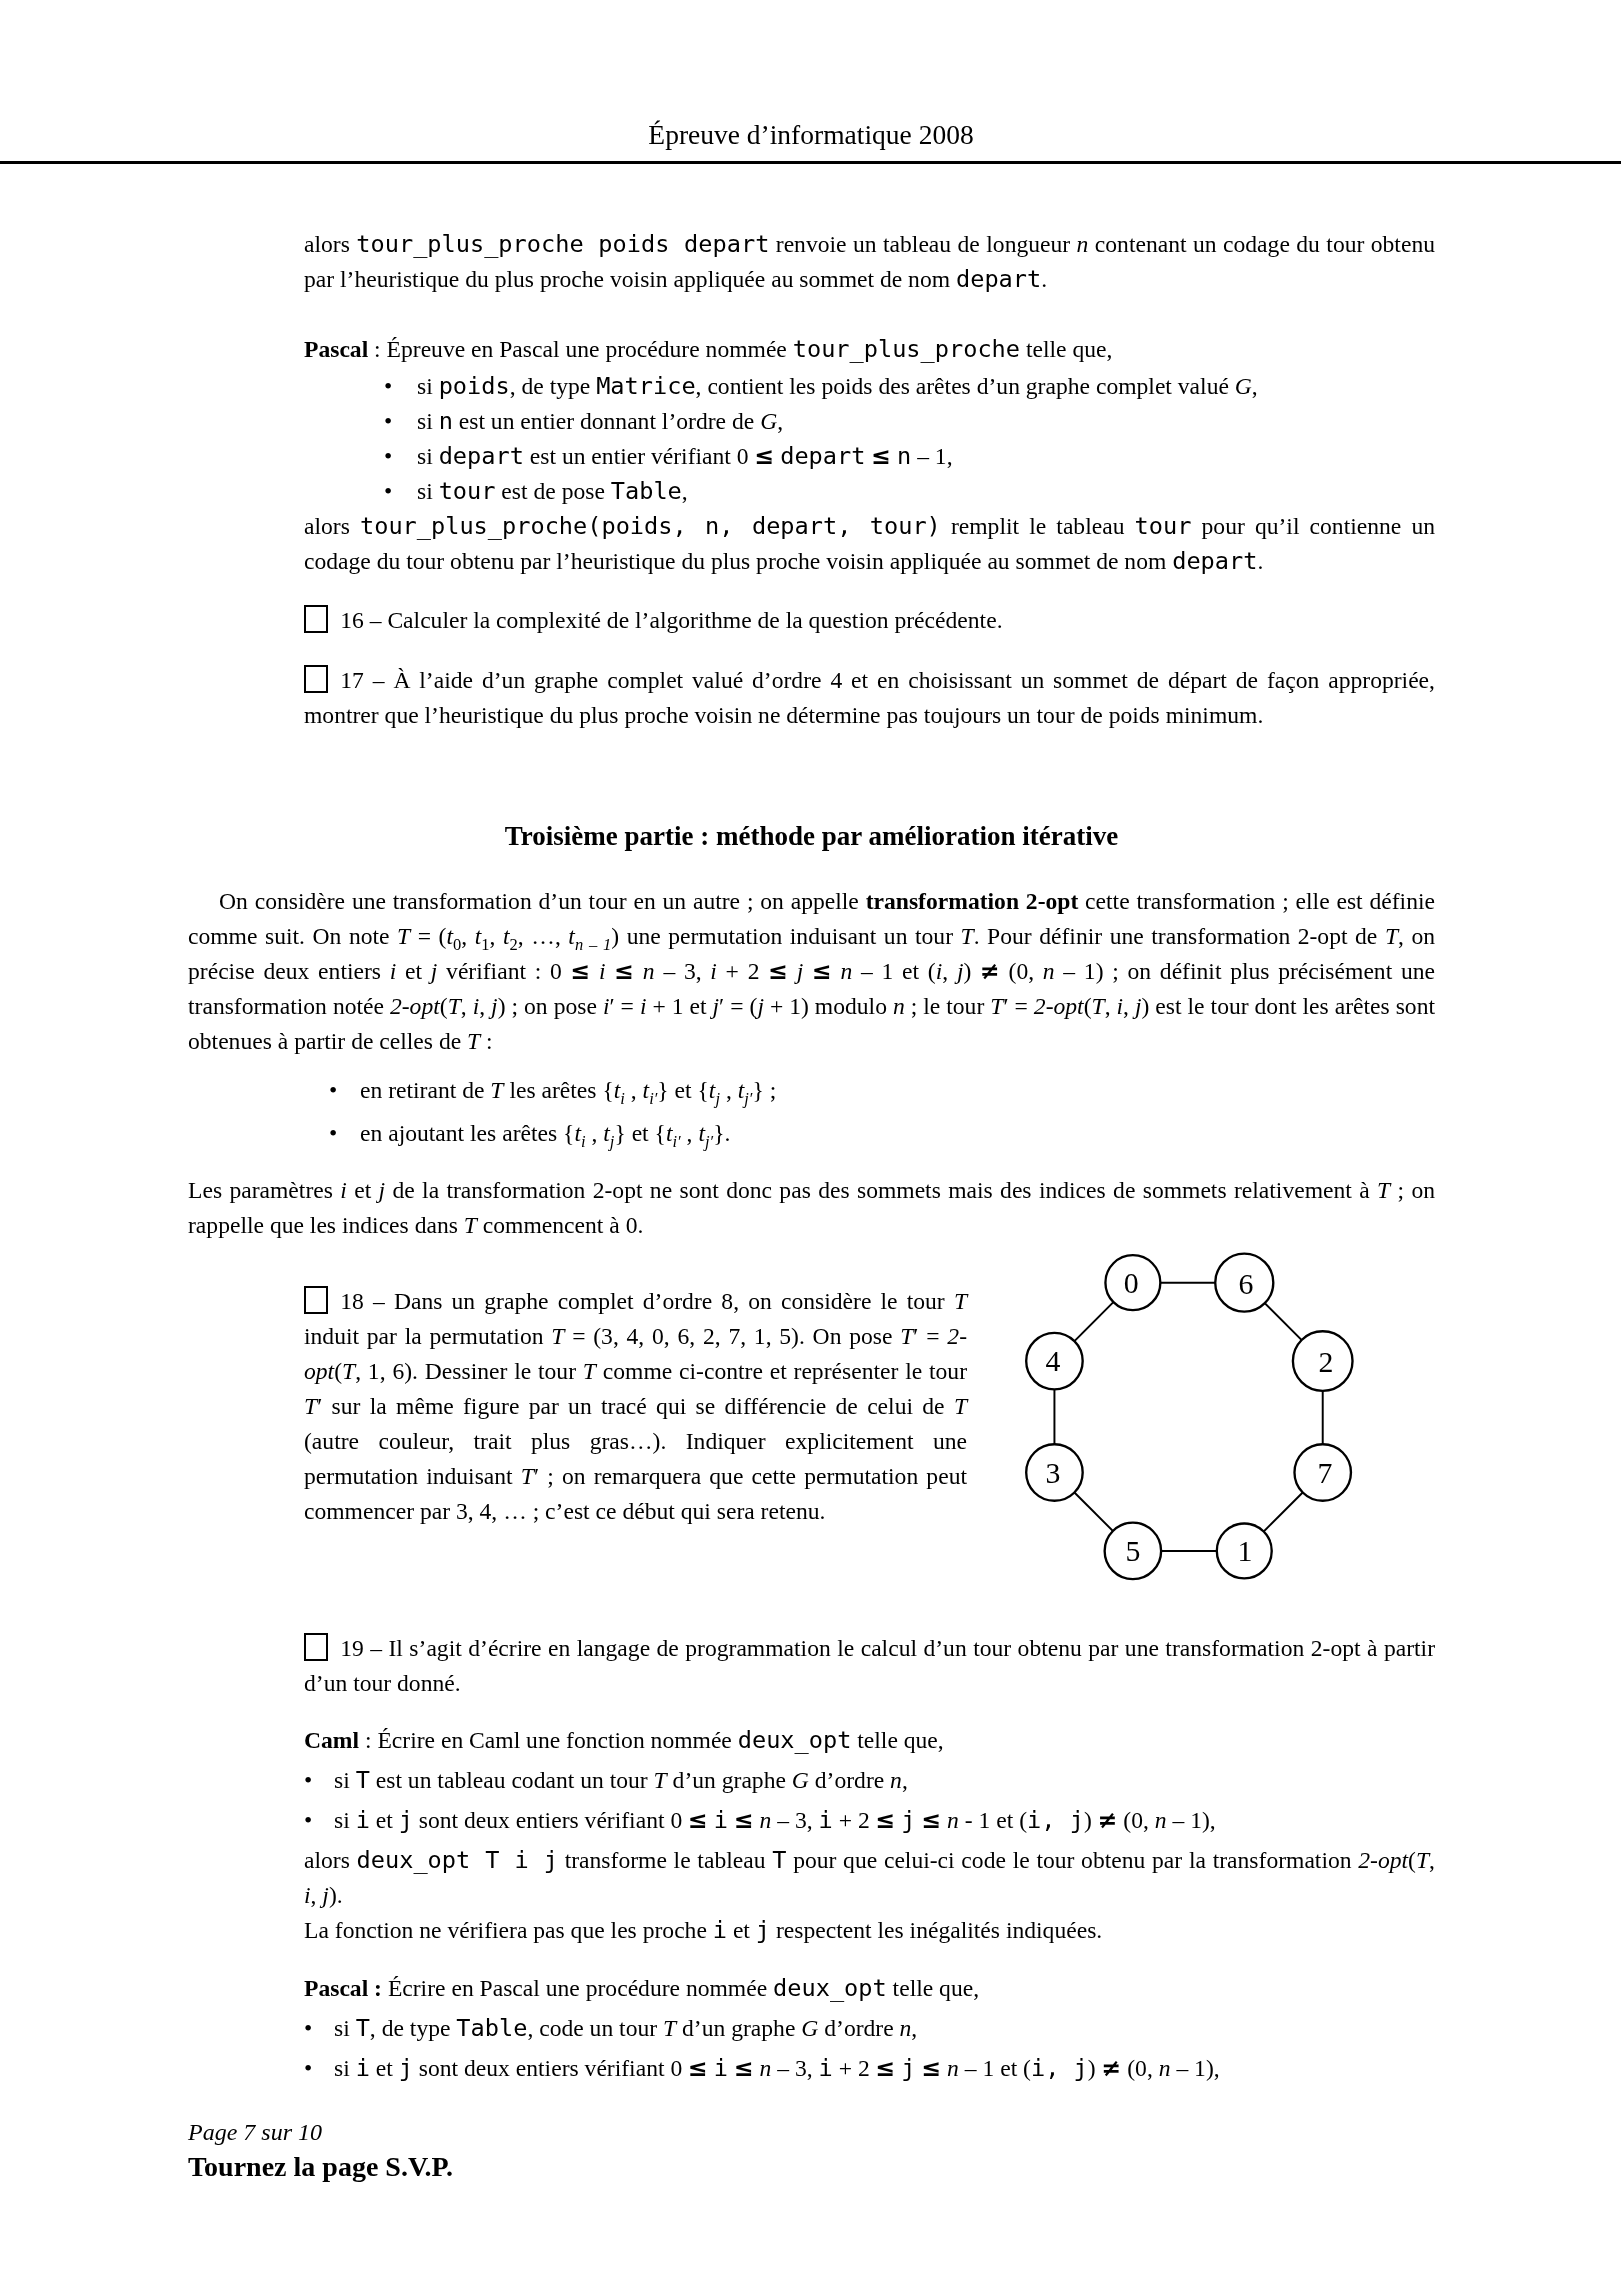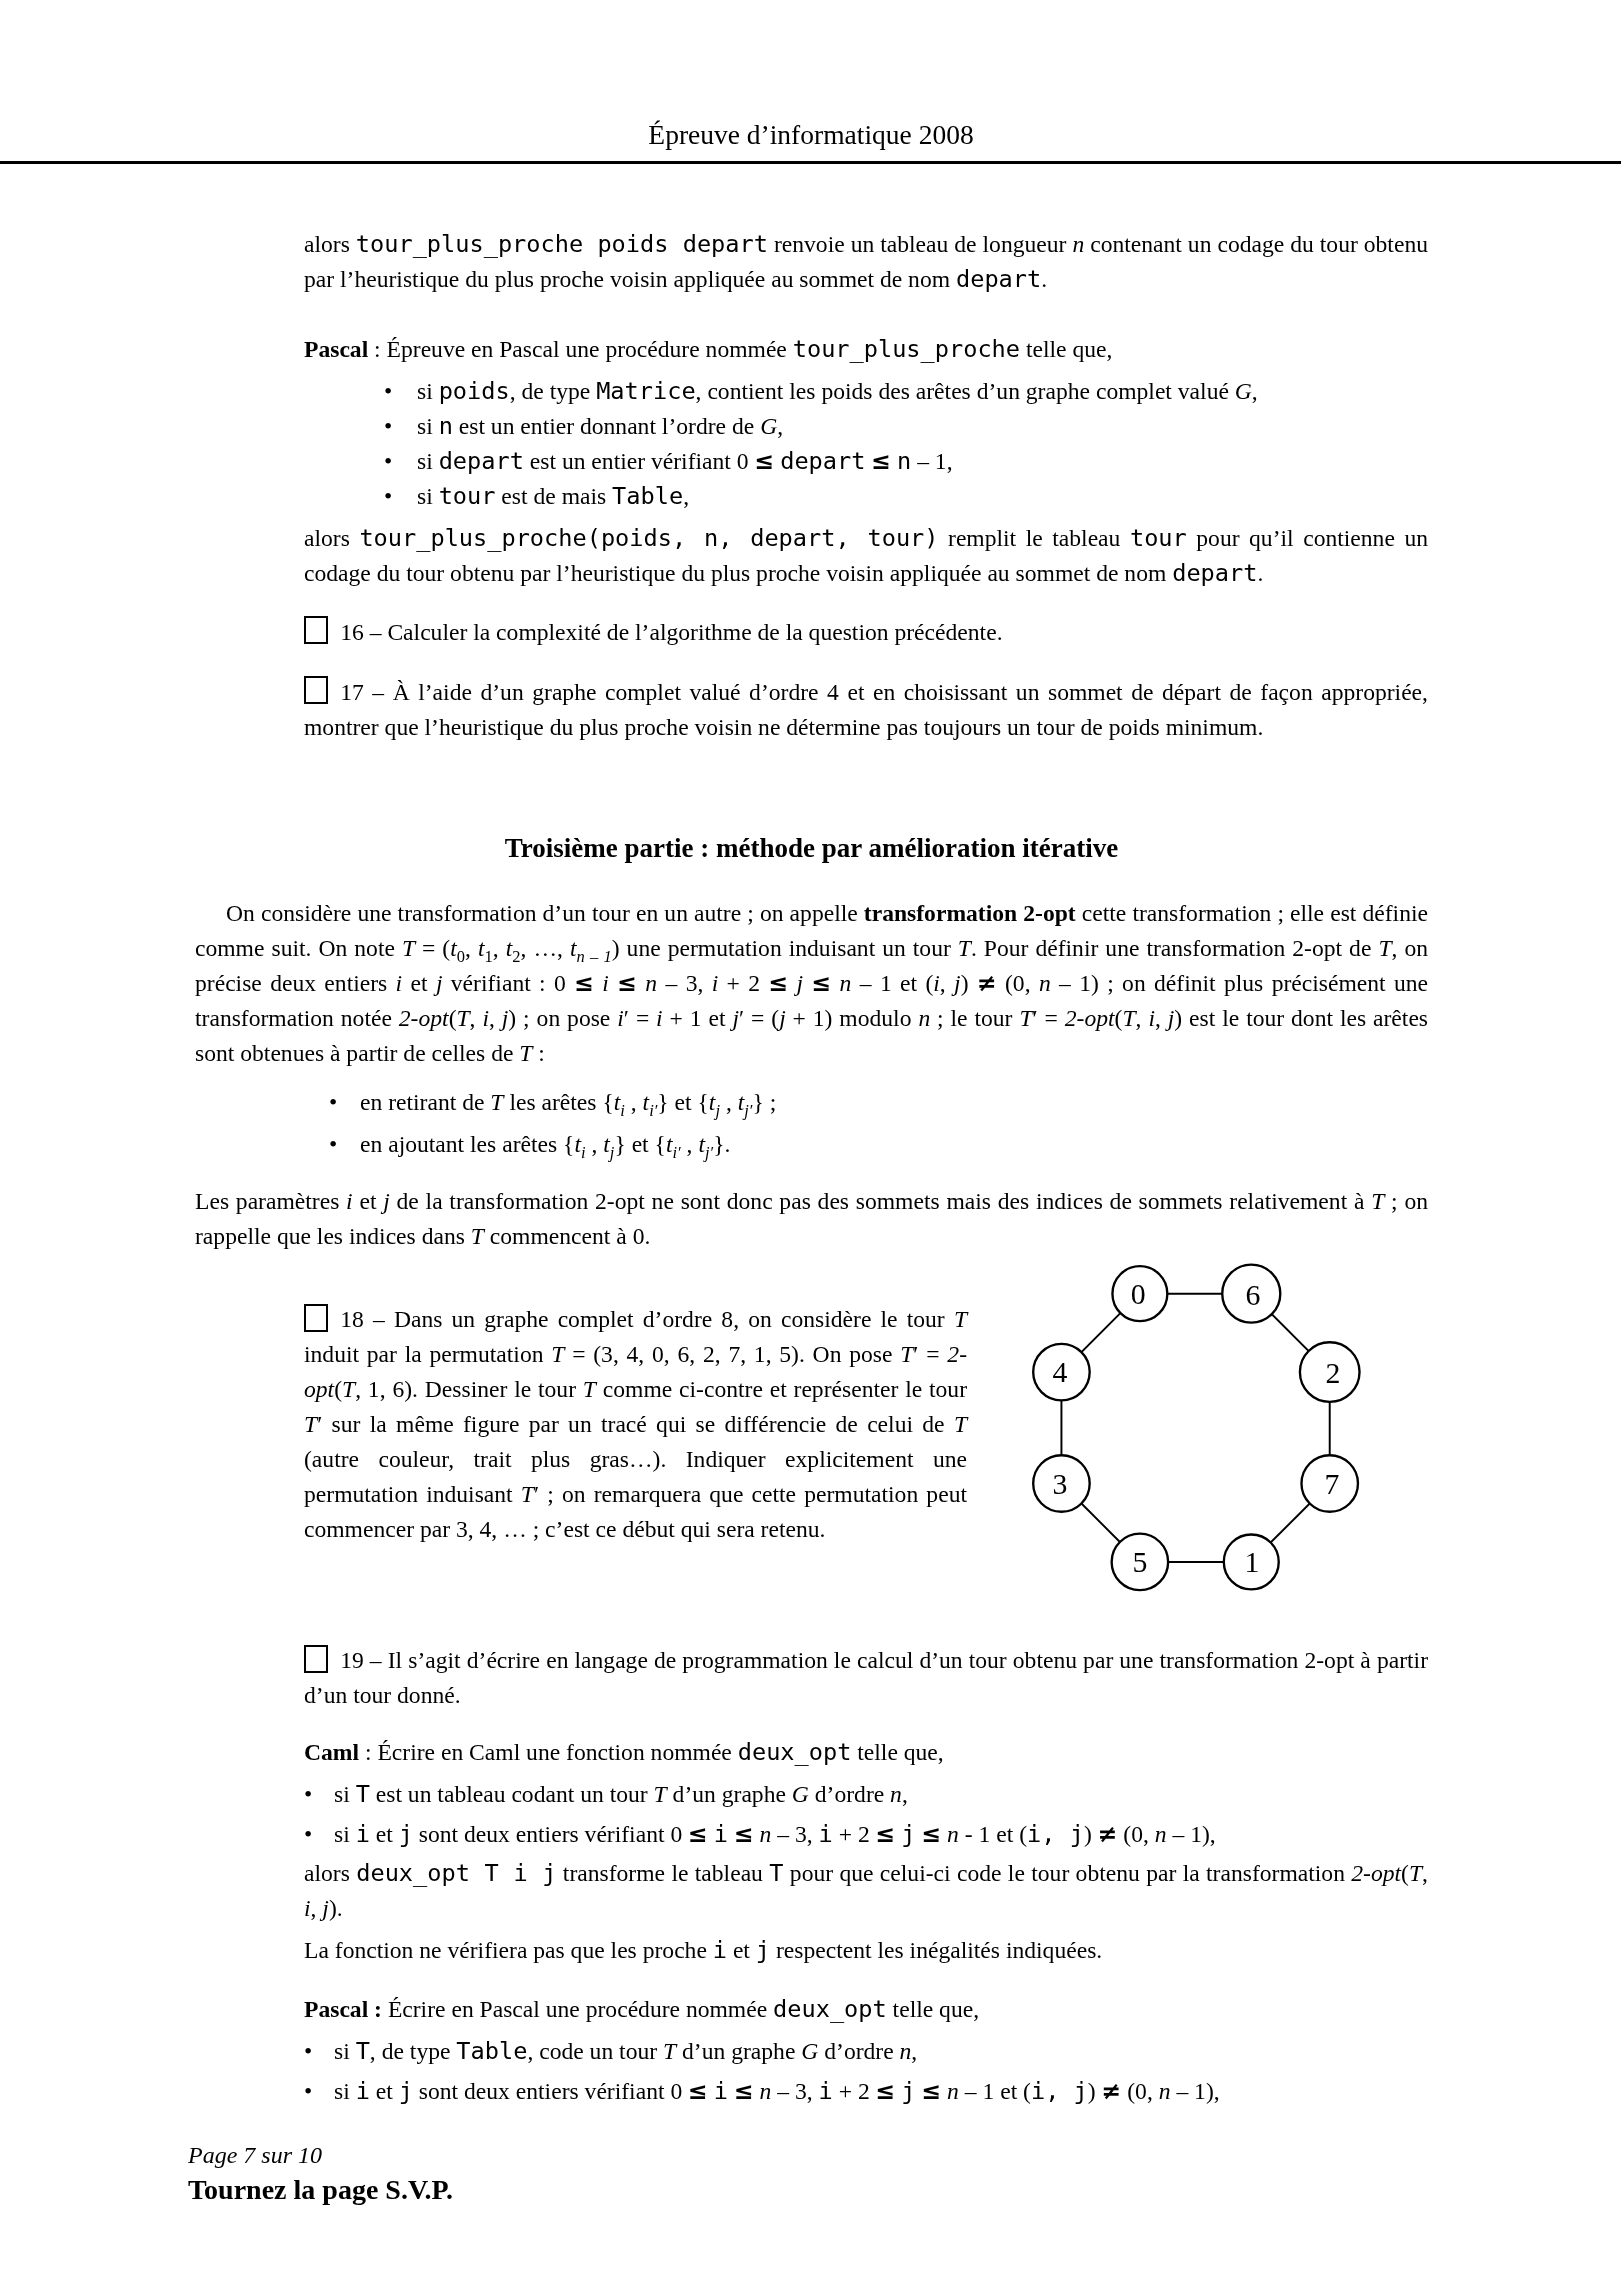--- a/index.html
+++ b/index.html
@@ -8,21 +8,21 @@
     font-family:"Liberation Serif",serif;font-size:23.6px;line-height:35px;
     overflow:hidden;
   }
   .content{padding:0 187px 0 188px;}
   .doc-title{
     text-align:center;font-size:27.5px;line-height:31px;padding-top:119px;
   }
   .head-rule{
     border:none;border-top:3.1px solid #000;margin:11px 0 0 0;
   }
-  p{margin:7px;}
+  p{margin:0;}
   .justify{text-align:justify;}
   .indent{margin-left:116px;}
   .para1{margin-top:63px;}
   .pascal1-head{margin-top:35px;}
   .blist1{margin:2.4px 0 0 196px;}
   .blist1 .blt{display:flex;}
   .blist1 .dot{width:33px;flex:0 0 33px;}
   .q{margin-left:116px;text-align:justify;}
   .q16{margin-top:23.6px;}
   .q17{margin-top:25px;}
@@ -80,21 +80,21 @@
       <span class="dot">•</span>
       <span><span>si </span><span class="seg-m">n</span><span> est un entier donnant l’ordre de </span><span class="seg-i">G</span><span>,</span></span>
     </div>
     <div class="blt">
       <span class="dot">•</span>
       <span><span>si </span><span class="seg-m">depart</span><span> est un entier vérifiant 0 </span><span class="seg-le">≤</span><span> </span><span class="seg-m">depart</span><span> </span><span class="seg-le">≤</span><span> </span><span class="seg-m">n</span><span> – 1,</span></span>
     </div>
     <div class="blt">
 
       <span class="dot">•</span>
-      <span><span>si </span><span class="seg-m">tour</span><span> est de mais </span><span class="seg-m">Table</span><span>,</span></span>
+      <span><span>si </span><span class="seg-m">tour</span><span> est de pose </span><span class="seg-m">Table</span><span>,</span></span>
     </div>
   </div>
   <p class="justify indent"><span>alors </span><span class="seg-m">tour_plus_proche(poids, n, depart, tour)</span><span> remplit le tableau </span><span class="seg-m">tour</span><span> pour qu’il contienne un codage du tour obtenu par l’heuristique du plus proche voisin appliquée au sommet de nom </span><span class="seg-m">depart</span><span>.</span></p>
 
   <p class="q q16"><span class="checkbox"></span><span><span>16 – Calculer la complexité de l’algorithme de la question précédente.</span></span></p>
 
   <p class="q q17"><span class="checkbox"></span><span><span>17 – À l’aide d’un graphe complet valué d’ordre 4 et en choisissant un sommet de départ de façon appropriée, montrer que l’heuristique du plus proche voisin ne détermine pas toujours un tour de poids minimum.</span></span></p>
 
   <div class="s3-heading">Troisième partie : méthode par amélioration itérative</div>
 

